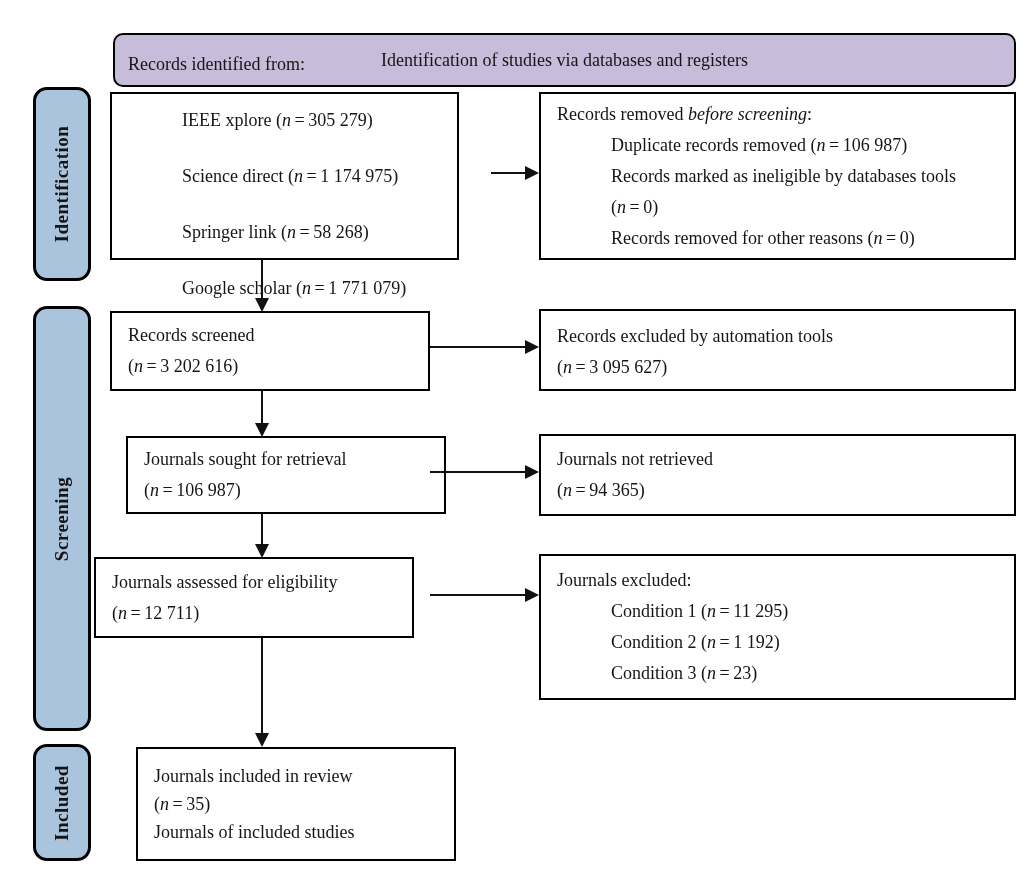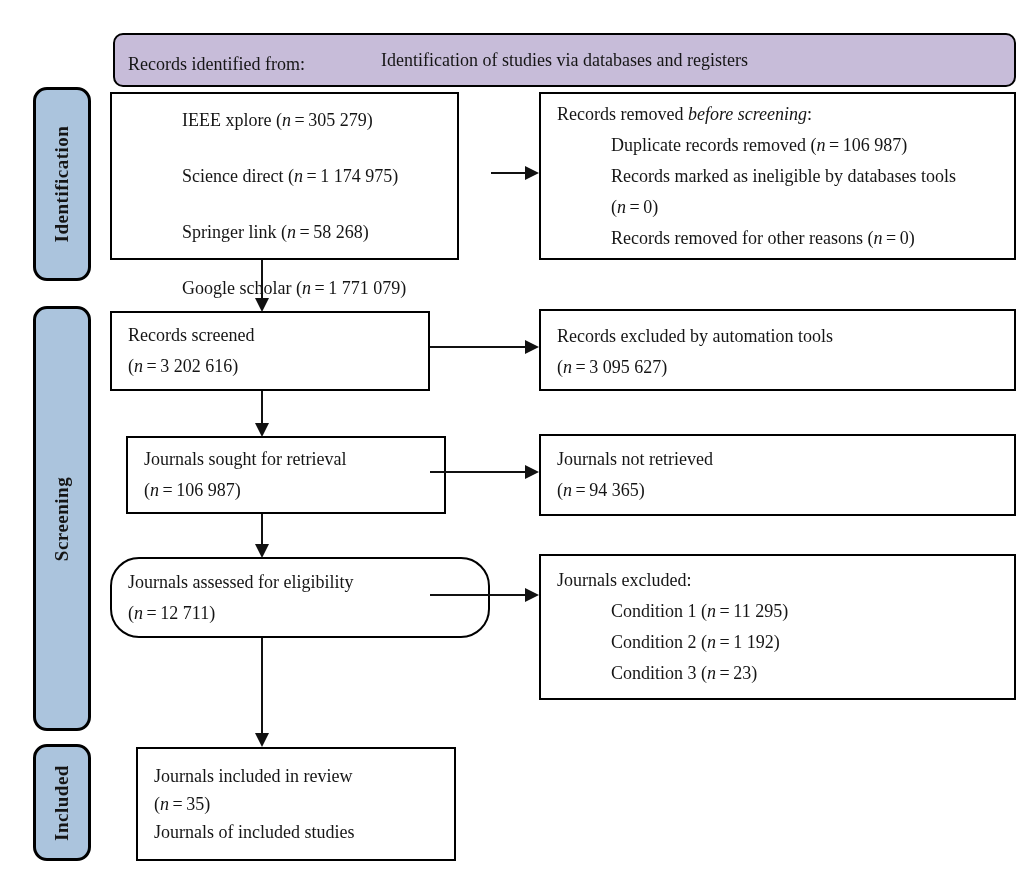--- a/index.html
+++ b/index.html
@@ -108,21 +108,21 @@
   <div class="box" style="left:110px;top:436px;width:320px;height:78px;margin-left:16px;">
       <div class="line"><span>Journals sought for retrieval</span></div>
       <div class="line"><span>(</span><em>n</em><span> = 106 987)</span></div>
     </div>
 
   <div class="box" style="left:539px;top:434px;width:477px;height:82px;">
       <div class="line"><span>Journals not retrieved</span></div>
       <div class="line"><span>(</span><em>n</em><span> = 94 365)</span></div>
     </div>
 
-  <div class="box" style="left:110px;top:557px;width:380px;height:81px;border-radius:29px;">
+  <div class="box" style="left:94px;top:557px;width:320px;height:81px;">
       <div class="line"><span>Journals assessed for eligibility</span></div>
       <div class="line"><span>(</span><em>n</em><span> = 12 711)</span></div>
     </div>
 
   <div class="box" style="left:539px;top:554px;width:477px;height:146px;">
       <div class="line"><span>Journals excluded:</span></div>
       <div class="line indent"><span>Condition 1 (</span><em>n</em><span> = 11 295)</span></div>
       <div class="line indent"><span>Condition 2 (</span><em>n</em><span> = 1 192)</span></div>
       <div class="line indent"><span>Condition 3 (</span><em>n</em><span> = 23)</span></div>
     </div>

